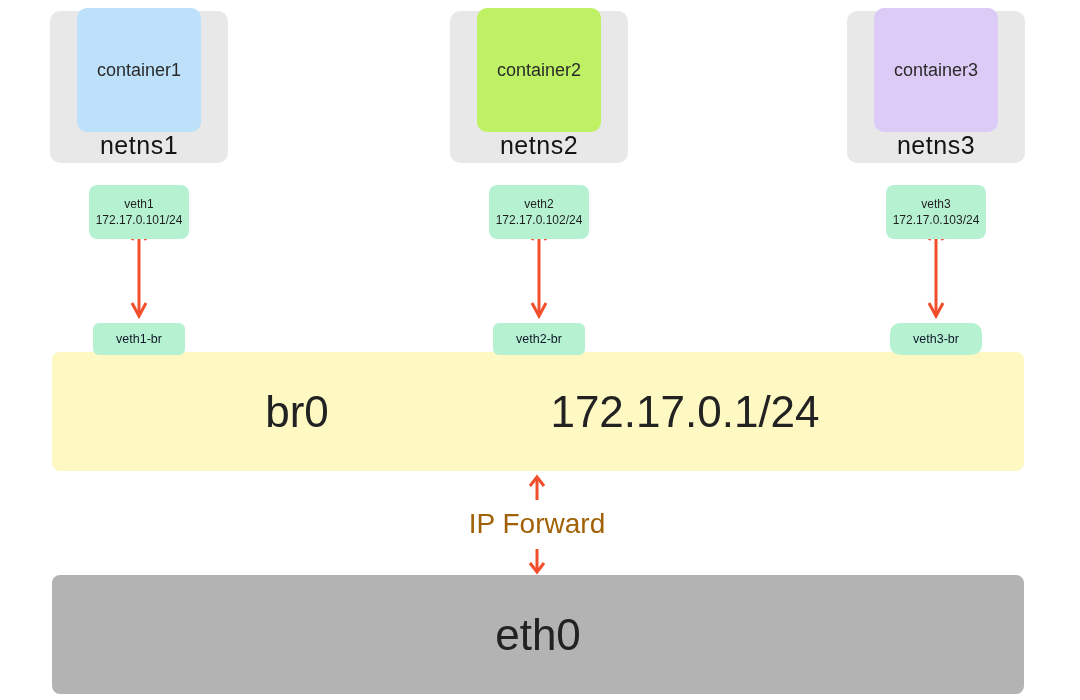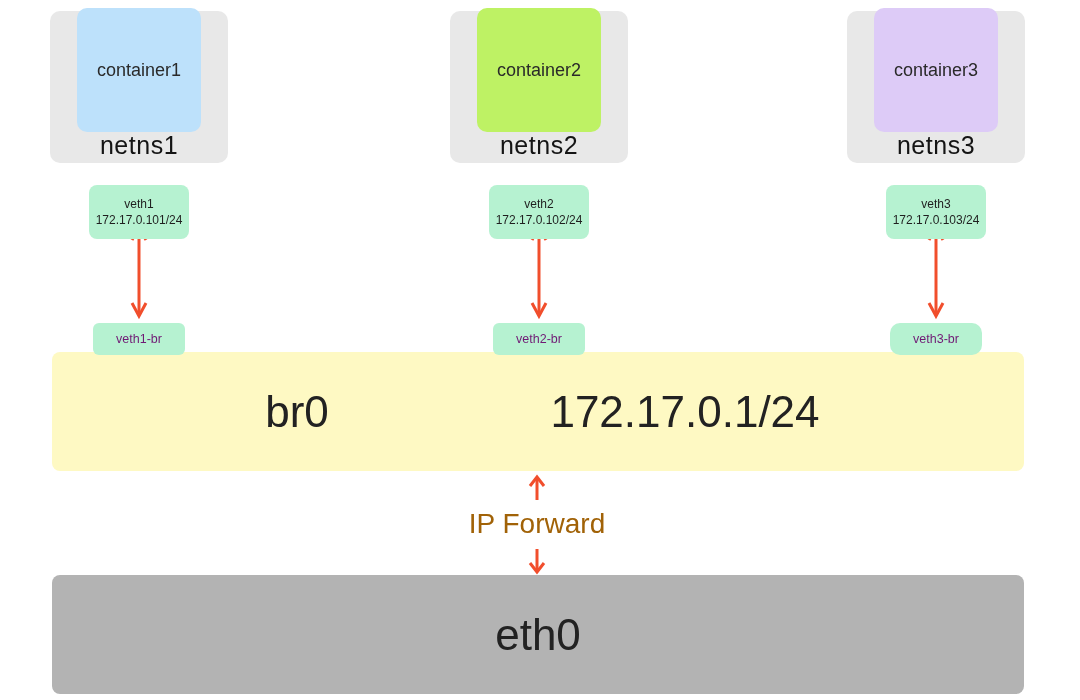--- a/index.html
+++ b/index.html
@@ -83,21 +83,21 @@
     position: absolute;
     top: 315px; left: 50%;
     transform: translateX(-50%);
     width: 92px; height: 32px;
     border-radius: 6px;
     z-index: 2;
     display: flex;
     align-items: center;
     justify-content: center;
     font-size: 12.5px;
-    color: #701a75;
+    color: #0f172a;
   }
 
   
   .bar {
     position: absolute;
     left: 52px;
     width: 972px;
     height: 119px;
     border-radius: 8px;
   }

